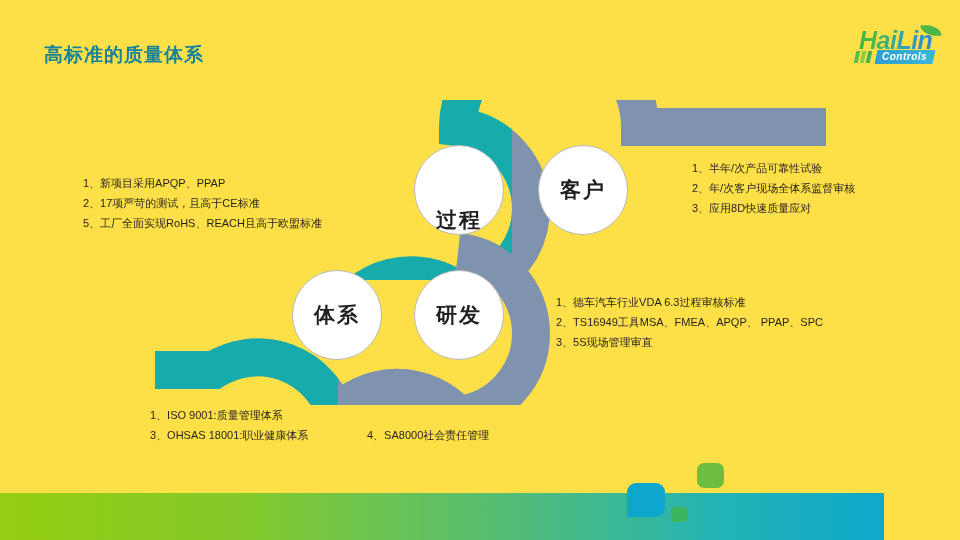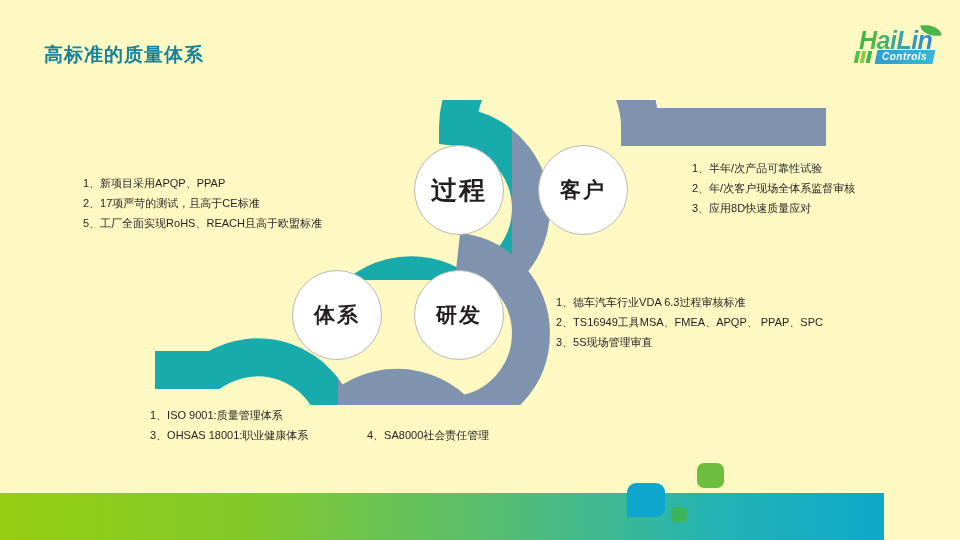--- a/index.html
+++ b/index.html
@@ -1,21 +1,21 @@
 <!DOCTYPE html>
 <html><head>
 <meta charset="utf-8">
 <style>
   html,body{margin:0;padding:0;}
   body{
     width:960px;height:540px;background:#ffffff;overflow:hidden;
     font-family:"Liberation Sans","DejaVu Sans",sans-serif;
     position:relative;
   }
-  .slide{position:absolute;inset:0;width:960px;height:540px;background:#fef9c3;}
+  .slide{position:absolute;inset:0;width:960px;height:540px;background:#fde047;}
 
   
   .title{
     position:absolute;left:44px;top:42px;
     font-size:19px;font-weight:bold;color:#17839b;
     letter-spacing:1px;white-space:nowrap;
   }
   .logo{
     position:absolute;left:843px;top:26px;width:108px;height:42px;
   }
@@ -52,21 +52,21 @@
   .ribbon{position:absolute;left:0;top:0;width:960px;height:540px;pointer-events:none;}
 
   
   .node{
     position:absolute;border-radius:50%;
     background:#ffffff;border:1.2px solid #b9b9b9;
     display:flex;align-items:center;justify-content:center;
     color:#231f20;font-weight:bold;
     letter-spacing:2px;
   }
-  .node-process{left:414px;top:145px;width:88px;height:88px;font-size:26px;}
+  .node-process{left:414px;top:145px;width:88px;height:88px;font-size:21px;align-items:flex-end;}
   .node-customer{left:538px;top:145px;width:88px;height:88px;font-size:21px;}
   .node-system{left:292px;top:270px;width:88px;height:88px;font-size:21px;}
   .node-rd{left:414px;top:270px;width:88px;height:88px;font-size:21px;}
 
   
   .tblock{position:absolute;color:#231f20;font-size:11px;line-height:20px;white-space:nowrap;}
   .tblock .ln{display:block;}
   .blk-tl{left:83px;top:147px;margin-top:26px;}
   .blk-tr{left:692px;top:158px;}
   .blk-mr{left:556px;top:292px;}

